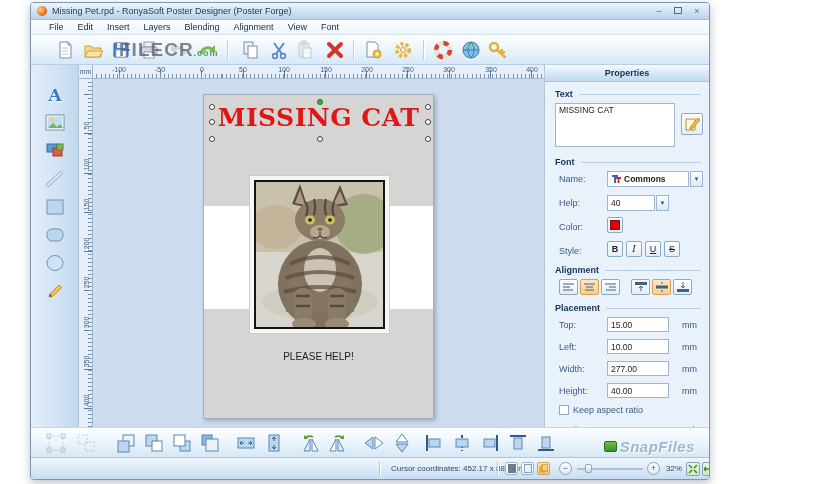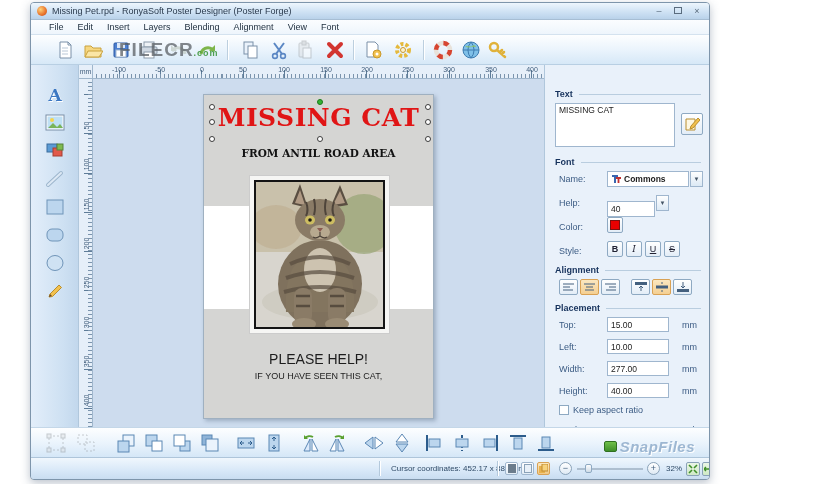--- a/index.html
+++ b/index.html
@@ -71,21 +71,21 @@
   .poster { position:absolute; left:110px; top:15px; width:231px; height:325px;
     background:#d5d5d3; border:1px solid #9fb0c0; box-shadow:2px 2px 4px rgba(70,90,115,.35); }
   .poster-band { position:absolute; left:0; top:111px; width:100%; height:103px; background:#ffffff; }
   .poster-title { position:absolute; left:0; top:9px; width:100%; text-align:center;
     font-family:"DejaVu Serif",serif; font-weight:bold; font-size:25px; line-height:1.1; letter-spacing:.5px; }
   .poster-sub { position:absolute; left:0; top:52px; width:100%; text-align:center;
     font-family:"DejaVu Serif",serif; font-weight:bold; font-size:10.5px; color:#121212; }
   .photo-frame { position:absolute; left:45px; top:80px; width:141px; height:159px;
     background:#f6f6f4; border:1px solid #cccccc; padding:4px; }
   .photo-inner { width:100%; height:100%; border:2px solid #141414; overflow:hidden; }
-  .poster-plea { position:absolute; left:0; top:256px; width:100%; text-align:center; font-size:14px; color:#1d1d1d; }
+  .poster-plea { position:absolute; left:0; top:256px; width:100%; text-align:center; font-size:10px; color:#1d1d1d; }
   .poster-call { position:absolute; left:0; top:276px; width:100%; text-align:center; font-size:9px; line-height:10.5px; color:#1d1d1d; }
 
   .handle { position:absolute; width:6px; height:6px; border-radius:50%; background:#ffffff; border:1px solid #3c3c3c; }
   .handle.rot { background:#35b335; border-color:#1c7a1c; }
 
   
   .props { position:absolute; right:0; top:62px; width:165px; bottom:52px;
     background:#e9f1fa; border-left:1px solid #b0c7dc; font-size:9px; color:#3c5c84; }
   .props-header { position:absolute; left:0; top:0; right:0; height:17px;
     background:linear-gradient(#f7fbff,#d2e4f5 60%,#c3d9ee); border-bottom:1px solid #aac3da;
@@ -335,21 +335,20 @@
       <span class="vlabel" style="top:207px">250</span>
       <span class="vlabel" style="top:247px">300</span>
       <span class="vlabel" style="top:286px">350</span>
       <span class="vlabel" style="top:325px">400</span>
     </div>
 
     <div class="canvas">
       <div class="poster">
         <div class="poster-band"></div>
         <div class="poster-title" style="color: rgb(224, 21, 21);">MISSING CAT</div>
-        <div class="poster-sub">FROM ANTIL ROAD AREA</div>
 
         <div class="photo-frame">
           <div class="photo-inner">
             <svg width="129" height="147" viewBox="0 0 129 147">
               <rect x="0" y="0" width="129" height="70" fill="#c9c1ab"></rect>
               <rect x="0" y="70" width="129" height="77" fill="#d8d5ce"></rect>
               <ellipse cx="108" cy="42" rx="30" ry="30" fill="#9aa578" opacity=".75"></ellipse>
               <ellipse cx="20" cy="45" rx="26" ry="22" fill="#c0b196" opacity=".8"></ellipse>
               <ellipse cx="64" cy="120" rx="58" ry="18" fill="#cfccc2"></ellipse>
               <polygon points="36,22 44,2 52,26" fill="#5a4f42"></polygon>
@@ -373,36 +372,36 @@
               <rect x="72" y="106" width="18" height="36" rx="8" fill="#8a7b66"></rect>
               <path d="M40 114 h14 M40 124 h14 M74 114 h14 M74 124 h14" stroke="#574c3f" stroke-width="2.5"></path>
               <ellipse cx="48" cy="142" rx="12" ry="6" fill="#9a8b74"></ellipse>
               <ellipse cx="81" cy="142" rx="12" ry="6" fill="#9a8b74"></ellipse>
             </svg>
           </div>
         </div>
 
         <div class="poster-plea">PLEASE HELP!</div>
         <div class="poster-call">
-          <div>IF YOU HAVE SEEN THIS CAT,</div>
         </div>
 
         <span class="handle rot" style="left:113px; top:4px"></span>
         <span class="handle" style="left:5px;   top:9px"></span>
         <span class="handle" style="left:221px; top:9px"></span>
         <span class="handle" style="left:5px;   top:24px"></span>
         <span class="handle" style="left:221px; top:24px"></span>
         <span class="handle" style="left:5px;   top:41px"></span>
         <span class="handle" style="left:113px; top:41px"></span>
         <span class="handle" style="left:221px; top:41px"></span>
       </div>
     </div>
   </div>
 
   <div class="props">
+    <div class="props-header">Properties</div>
 
     <div class="section" style="top:24px">
           <span>Text</span>
         </div>
     <textarea class="pinput" style="left: 10px; top: 38px; width: 120px; height: 44px; resize: none;" readonly="">MISSING CAT</textarea>
     <div class="stylebtn" style="left:136px; top:48px; width:22px; height:22px">
       <svg width="16" height="16">
             <path d="M2 3 h9 v11 h-9 z" fill="#fdf7e2" stroke="#b98e2e"></path>
             <path d="M7 10 L14 2 l2 2 -7 8 -3 1 z" fill="#f2c14e" stroke="#b98e2e"></path>
           </svg>
@@ -415,21 +414,21 @@
     <div class="pinput" style="left:62px; top:106px; width:82px; height:16px; font-weight:bold; display:flex; align-items:center; gap:3px">
       <svg width="10" height="10">
             <path d="M1 1 h6 v2 h-2 v6 h-2 V3 h-2 z" fill="#3a66b0"></path>
             <path d="M5 3 h5 v2 h-1.6 v4 h-1.8 V5 H5 z" fill="#c03030"></path>
           </svg>
       <span>Commons</span>
     </div>
     <div class="combo-arrow" style="left:145px; top:106px">▼</div>
 
     <span class="plabel" style="top:133px">Help:</span>
-    <input class="pinput" style="left: 62px; top: 136px; width: 48px; height: 16px;" readonly="" value="40">
+    <input class="pinput" style="left: 62px; top: 130px; width: 48px; height: 16px;" readonly="" value="40">
     <div class="combo-arrow" style="left:111px; top:130px">▼</div>
 
     <span class="plabel" style="top:157px">Color:</span>
     <div class="stylebtn" style="left:62px; top:152px; padding:2px">
       <span style="display: block; width: 10px; height: 10px; border: 1px solid rgb(122, 16, 16); background: rgb(232, 0, 0);"></span>
     </div>
 
     <span class="plabel" style="top:181px">Style:</span>
     <div class="stylebtn" style="left:62px; top:176px; font-weight:bold">B</div>
     <div class="stylebtn" style="left:81px; top:176px; font-style:italic; font-family:'DejaVu Serif',serif">I</div>

